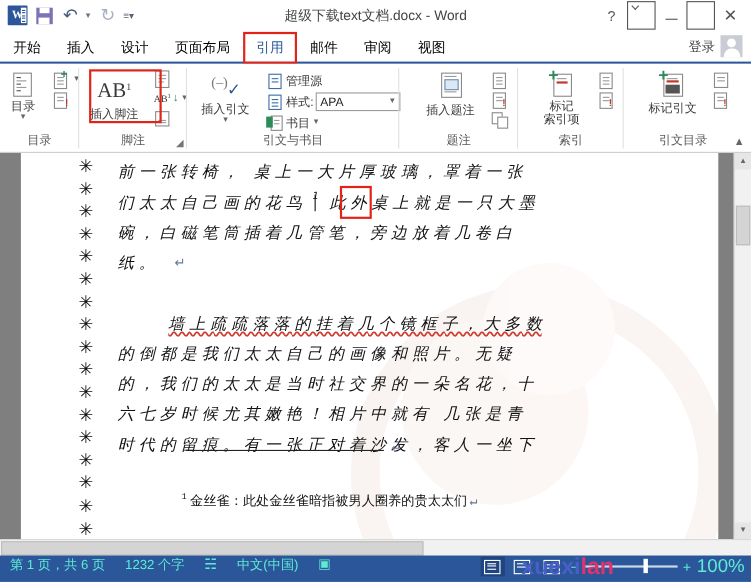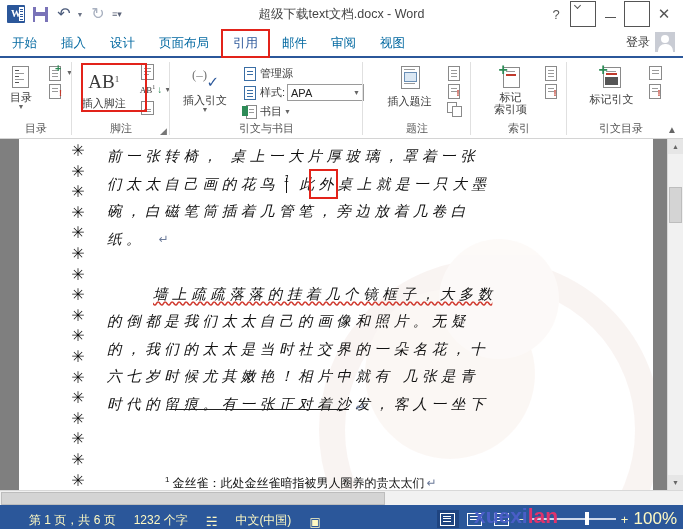--- a/index.html
+++ b/index.html
@@ -39,21 +39,21 @@
   .boxglyph.rest{border:1.4px solid #555;}
   .boxglyph.ribd{border:1.4px solid #555;}
   .boxglyph.ribd:before{content:"";position:absolute;left:4px;top:1px;width:4px;height:4px;
       border-left:1.3px solid #555;border-bottom:1.3px solid #555;transform:rotate(-45deg);}
 
   
   .tabbar{height:28px;background:#fff;display:flex;align-items:flex-end;position:relative;flex:none;
           border-bottom:2px solid #2b579a;}
   .tab-file{background:#2b579a;color:#fff;font-size:13px;height:28px;line-height:28px;
             padding:0 15px;cursor:default;}
-  .tab{font-size:12.5px;color:#0369a1;height:26px;line-height:26px;padding:0 12px;cursor:default;
+  .tab{font-size:12.5px;color:#000000;height:26px;line-height:26px;padding:0 12px;cursor:default;
        position:relative;}
   .tab.selected{color:#2b579a;background:#fff;}
   .tab.selected .hl{position:absolute;left:0;top:-1px;right:0;bottom:-2px;border:2px solid #e2231a;
                     box-sizing:border-box;pointer-events:none;}
   .signin{margin-left:auto;display:flex;align-items:center;gap:5px;padding-right:8px;height:28px;}
   .signin .lbl{font-size:12px;color:#404040;}
   .avatar{width:20px;height:20px;background:#c9ccd4;position:relative;overflow:hidden;}
   .avatar:before{content:"";position:absolute;left:6px;top:2.5px;width:8px;height:8px;border-radius:50%;background:#fff;}
   .avatar:after{content:"";position:absolute;left:2.5px;top:12px;width:15px;height:10px;border-radius:7px 7px 0 0;background:#fff;}
 
@@ -112,35 +112,35 @@
   .wavy{text-decoration:underline;text-decoration-style:wavy;text-decoration-color:#d03a2f;
         text-underline-offset:2px;}
   .fnmark{position:relative;display:inline-block;width:16px;text-align:center;}
   .fnmark .caretbar{display:inline-block;width:1px;height:15px;background:#111;vertical-align:middle;}
   .fnmark .num{position:absolute;left:5px;top:-2px;font-size:9px;color:#111;}
   .fnbox{position:absolute;border:2.5px solid #e2231a;box-sizing:border-box;pointer-events:none;}
 
   .fnsep{position:absolute;left:150px;top:270px;width:180px;border-top:1.3px solid #222;}
   .fnsep .pc{position:absolute;right:-16px;top:-9px;font-size:11px;color:#6b7a99;}
   .fnote{position:absolute;left:146px;top:308px;font-size:12px;color:#111;
-         font-family:Liberation Sans, sans-serif;white-space:nowrap;margin-top:28px;}
+         font-family:Liberation Mono, monospace;white-space:nowrap;}
   .fnote sup{font-size:8px;margin-right:3px;}
 
   .vscroll{position:absolute;right:0;top:0;width:15px;height:100%;background:#f1f1f1;
            border-left:1px solid #d8d8d8;}
   .vscroll .arr{height:15px;display:flex;align-items:center;justify-content:center;font-size:7px;color:#666;background:#e6e6e6;}
   .vscroll .thumb{position:absolute;left:1px;right:1px;top:48px;height:34px;background:#d4d4d4;border:1px solid #bdbdbd;}
   .vscroll .arr.bot{position:absolute;bottom:0;left:0;right:0;}
 
   .hscroll{height:14px;background:#f1f1f1;display:flex;align-items:center;flex:none;border-top:1px solid #d8d8d8;}
   .hthumb{height:11px;background:#d4d4d4;border:1px solid #bdbdbd;width:382px;margin-left:1px;}
 
   
-  .status{height:24px;background:#2b579a;color:#fef9c3;display:flex;align-items:flex-end;font-size:12px;flex:none;
-          position:relative;padding-left:20px;}
+  .status{height:24px;background:#2b579a;color:#5eead4;display:flex;align-items:flex-start;font-size:12px;flex:none;
+          position:relative;}
   .status .item{padding:0 9px;display:flex;align-items:center;gap:4px;cursor:default;white-space:nowrap;}
   .status .right{margin-left:auto;display:flex;align-items:center;padding-right:6px;gap:5px;}
   .viewbtn{width:22px;height:18px;display:flex;align-items:center;justify-content:center;cursor:default;}
   .viewbtn.active{background:#1f4480;}
   .vb-glyph{width:13px;height:11px;border:1.3px solid #fff;position:relative;}
   .vb-glyph i{position:absolute;left:1.5px;height:1.1px;background:#fff;width:8px;}
   .zoomctl{display:flex;align-items:center;gap:4px;}
   .zoomctl .mn,.zoomctl .pl{font-size:13px;width:10px;text-align:center;cursor:default;}
   .zline{width:84px;height:1.5px;background:#cdd8ea;position:relative;}
   .zthumb{position:absolute;left:53px;top:-6px;width:4px;height:13px;background:#fff;}

